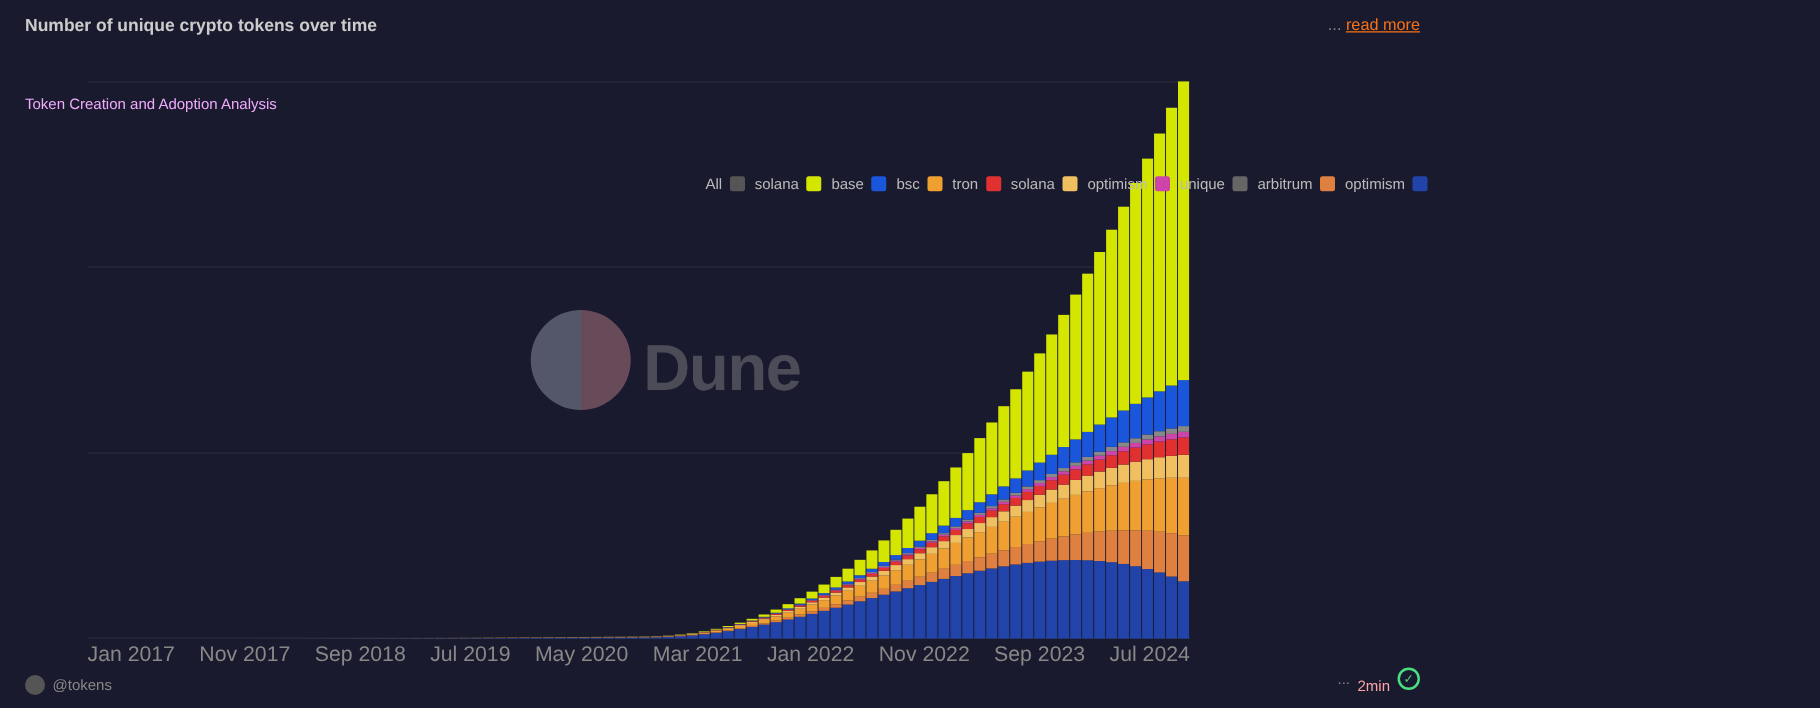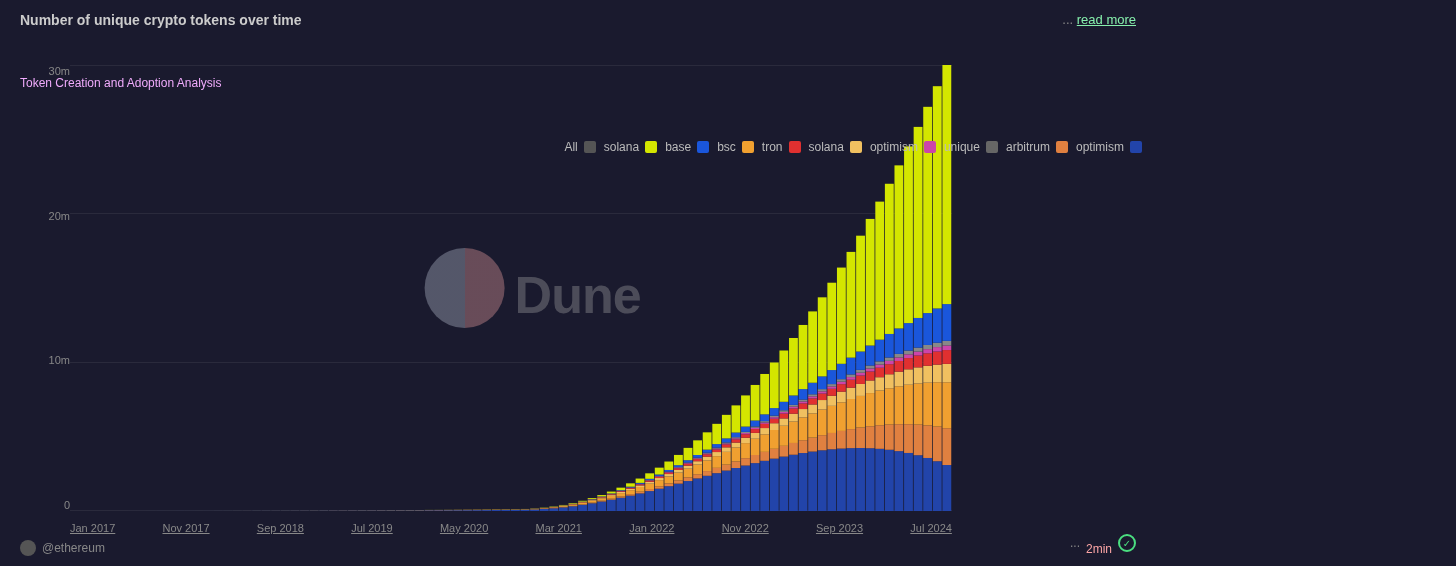--- a/index.html
+++ b/index.html
@@ -34,21 +34,21 @@
       margin-top: 48px;
     }
     .read-more-block {
       position: absolute;
       top: 12px;
       right: 16px;
       font-size: 13px;
       color: #888;
     }
     .read-more-link {
-      color: #86efac;
+      color: #f97316;
       text-decoration: underline;
       cursor: pointer;
     }
     .chart-area {
       position: absolute;
       left: 70px;
       top: 65px;
       right: 200px;
       bottom: 55px;
     }
@@ -69,23 +69,22 @@
     }
     .x-axis {
       position: absolute;
       left: 70px;
       bottom: 32px;
       right: 200px;
       display: flex;
       justify-content: space-between;
     }
     .x-label {
-      font-size: 11px;
+      font-size: 17px;
       color: #888;
-      text-decoration: underline;
     }
     .grid-lines {
       position: absolute;
       left: 70px;
       top: 65px;
       right: 200px;
       bottom: 55px;
       display: flex;
       flex-direction: column;
       justify-content: space-between;
@@ -204,26 +203,20 @@
   <div class="title-block">
     <div class="title-main">Number of unique crypto tokens over time</div>
     <div class="title-sub">Token Creation and Adoption Analysis</div>
   </div>
 
   <div class="read-more-block">
     <span>...</span>
     <a class="read-more-link">read more</a>
   </div>
 
-  <div class="y-axis">
-    <span class="y-label">30m</span>
-    <span class="y-label">20m</span>
-    <span class="y-label">10m</span>
-    <span class="y-label">0</span>
-  </div>
 
   <div class="grid-lines">
     <div class="grid-line"></div>
     <div class="grid-line"></div>
     <div class="grid-line"></div>
     <div class="grid-line"></div>
   </div>
 
   <div class="chart-area">
 
@@ -1123,21 +1116,21 @@
       <div class="legend-color" style="background:#e08040;"></div>
     </div>
     <div class="legend-item">
       <span class="legend-label">optimism</span>
       <div class="legend-color" style="background:#2244aa;"></div>
     </div>
   </div>
 
   <div class="footer-left">
     <div class="footer-avatar"></div>
-    <span>@ethereum</span>
+    <span>@tokens</span>
   </div>
 
   <div class="footer-right">
     <span class="footer-dots">...</span>
     <span class="footer-timer">2min</span>
     <div class="footer-check">✓</div>
   </div>
 
 </div>
 

